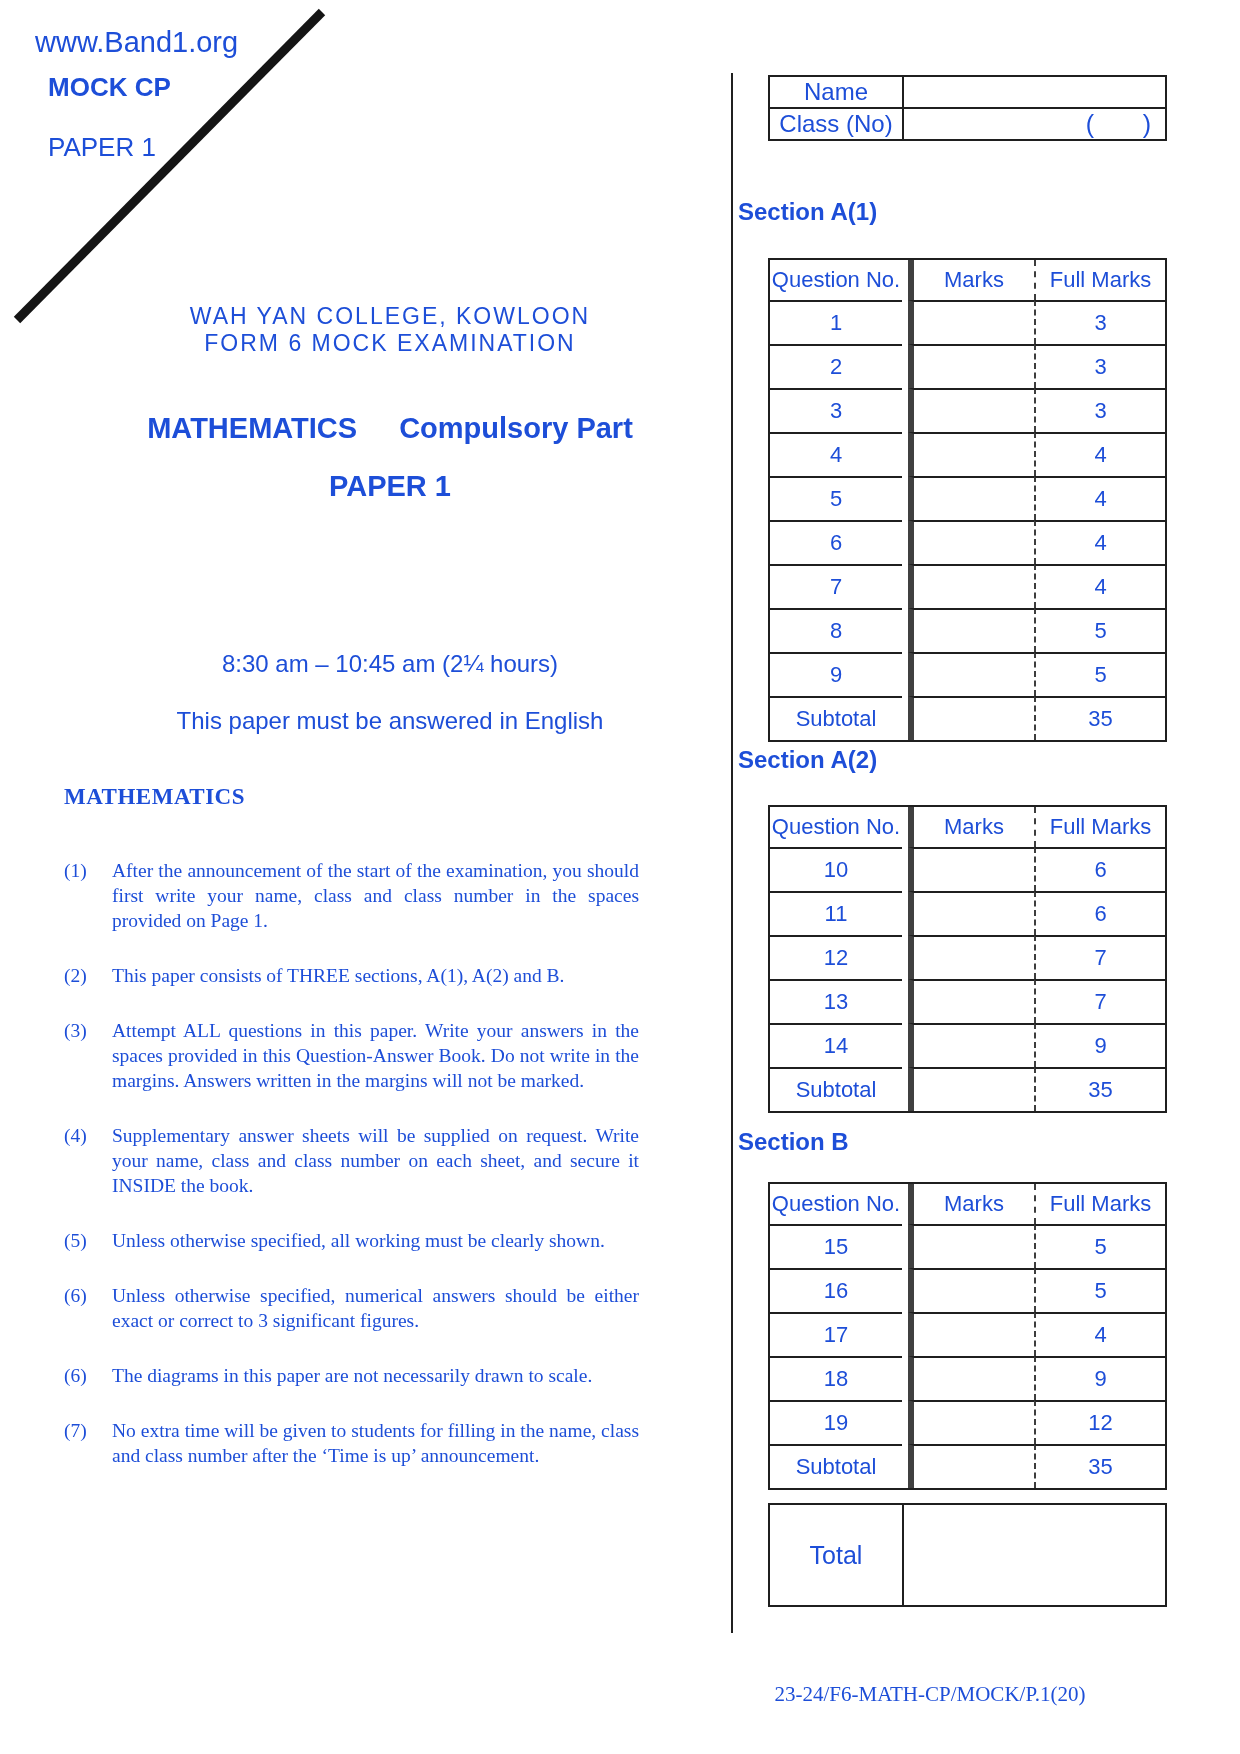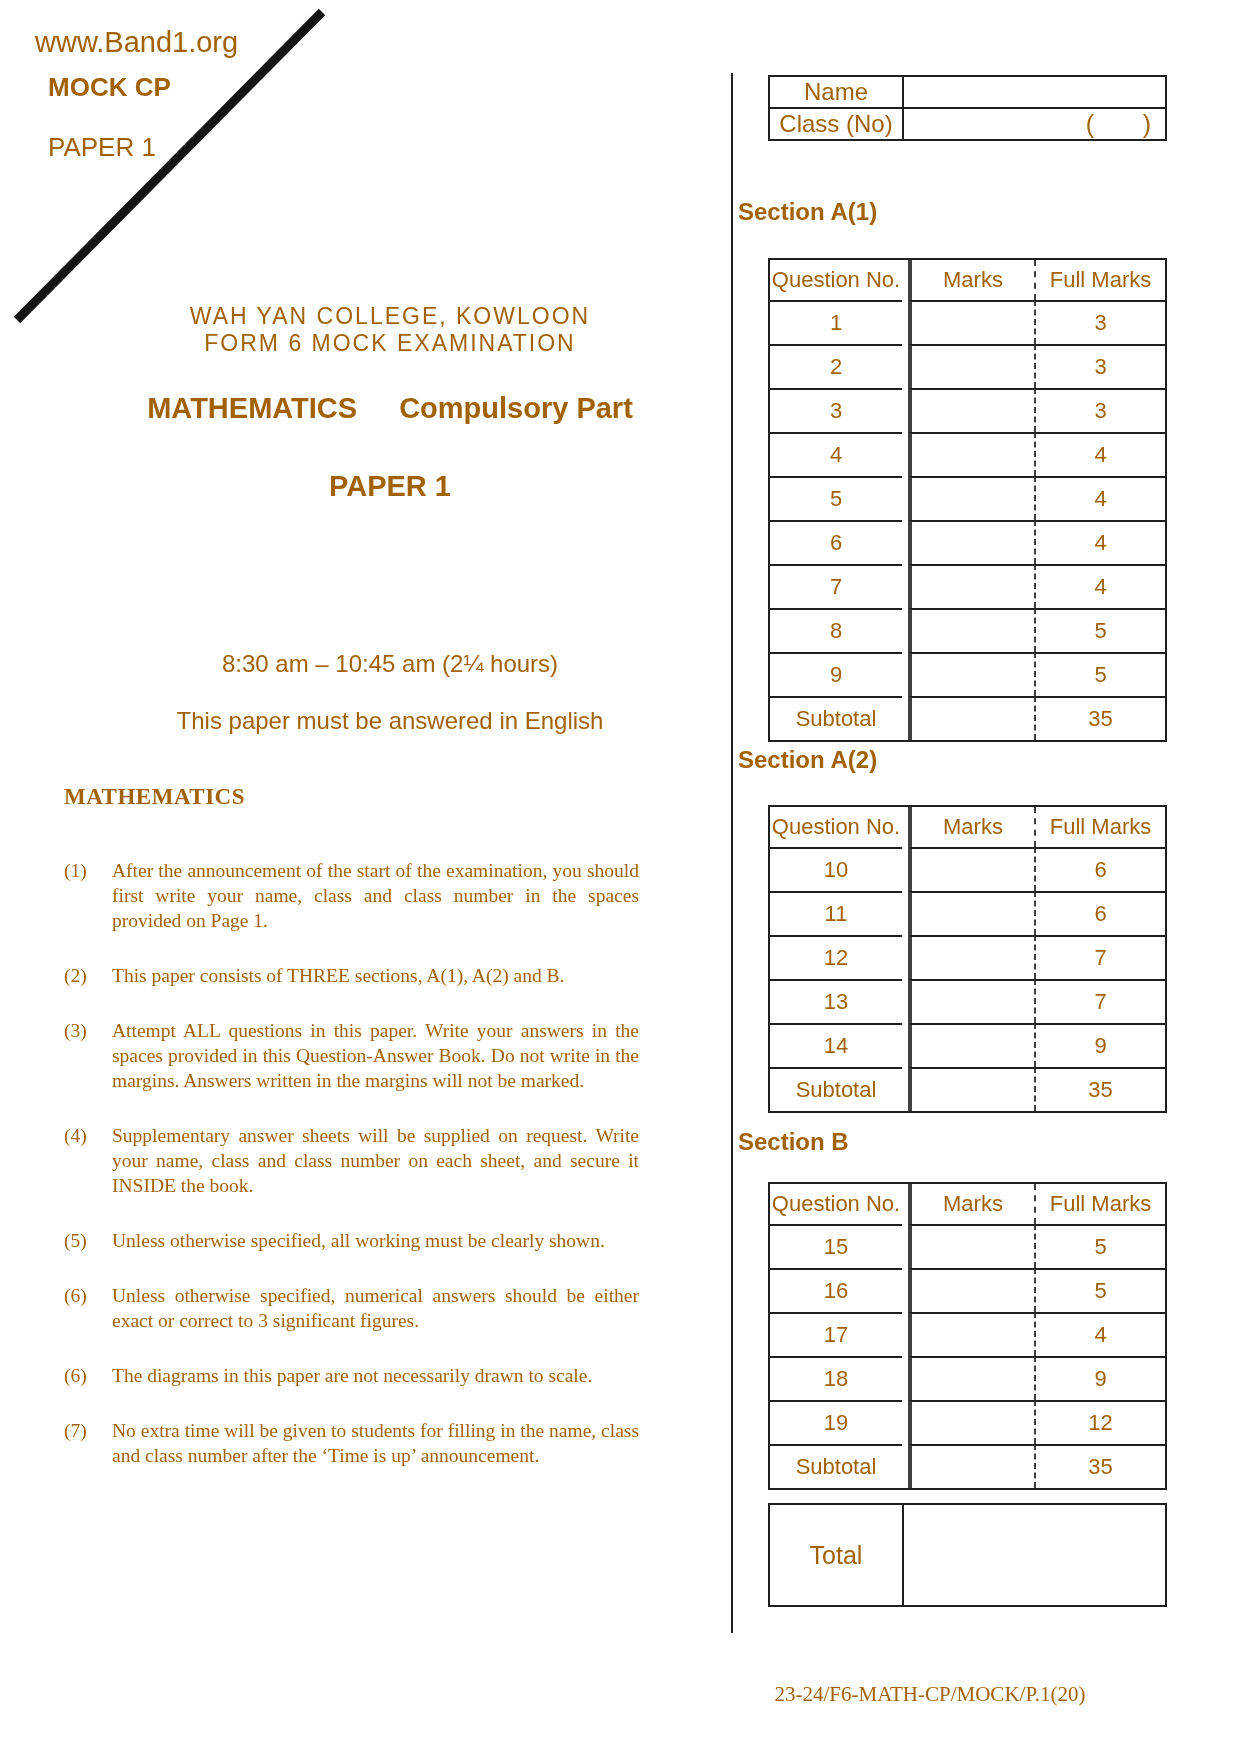--- a/index.html
+++ b/index.html
@@ -1,17 +1,17 @@
 <!DOCTYPE html>
 <html><head>
 <meta charset="utf-8">
 <style>
   html,body{margin:0;padding:0;background:#e8e8e8;}
   .page{position:relative;width:1240px;height:1754px;background:#ffffff;overflow:hidden;
-        font-family:"Liberation Sans",sans-serif;color:#a16207;}
+        font-family:"Liberation Sans",sans-serif;color:#1d4ed8;}
   .abs{position:absolute;}
 
   
   .watermark{left:30px;top:22px;height:40px;line-height:40px;background:#ffffff;
              padding:0 10px 0 5px;font-size:29px;z-index:3;}
   .mock-code{left:48px;top:38px;font-size:26px;font-weight:bold;letter-spacing:1px;z-index:2;}
   .hdr-subject{left:48px;top:72px;font-size:26px;font-weight:bold;z-index:3;}
   .hdr-paper{left:48px;top:132px;font-size:26px;z-index:3;}
   .strike-svg{left:0;top:0;z-index:4;pointer-events:none;}
 
@@ -39,21 +39,21 @@
   .info-row + .info-row{border-top:2px solid #1f1f1f;}
   .info-cell{display:flex;align-items:center;justify-content:center;font-size:24px;}
   .info-cell.value{border-left:2px solid #1f1f1f;justify-content:flex-end;
                    padding-right:14px;white-space:pre;font-size:25px;}
 
   .section-heading{position:absolute;left:738px;font-size:24px;font-weight:bold;}
   .marks-table{position:absolute;left:768px;width:395px;border:2px solid #1f1f1f;background:#fff;}
   .mt-row{display:grid;grid-template-columns:132px 132px 131px;}
   .mt-cell{height:42px;display:flex;align-items:center;justify-content:center;
            font-size:22px;border-top:2px solid #1f1f1f;}
-  .mt-row .mt-cell:nth-child(2){border-left:4px solid #404040;margin-left:6px;}
+  .mt-row .mt-cell:nth-child(2){border-left:6px solid #404040;margin-left:6px;}
   .mt-row .mt-cell:nth-child(3){border-left:2px dashed #3d3d3d;}
   .mt-header .mt-cell{border-top:none;height:40px;}
 
   .total-table{left:768px;top:1503px;width:395px;border:2px solid #1f1f1f;}
   .total-row{display:grid;grid-template-columns:132px 132px 131px;height:100px;}
   .total-cell{display:flex;align-items:center;justify-content:center;font-size:25px;}
   .total-row .total-cell:nth-child(2){border-left:2px solid #1f1f1f;}
   .total-row .total-cell:nth-child(3){border-left:2px dashed #3d3d3d;}
 
   .footer-code{left:710px;top:1682px;width:440px;text-align:center;
@@ -67,21 +67,21 @@
   <div class="abs mock-code">2324-F6MOCK</div>
   <div class="abs watermark">www.Band1.org</div>
   <div class="abs hdr-subject">MOCK CP</div>
   <div class="abs hdr-paper">PAPER 1</div>
   <svg class="abs strike-svg" width="340" height="340">
     <line x1="17" y1="320" x2="322" y2="12" stroke="#151515" stroke-width="9"></line>
   </svg>
 
   <div class="abs cline school-line" style="top:303px">WAH YAN COLLEGE, KOWLOON</div>
   <div class="abs cline school-line" style="top:330px">FORM 6 MOCK EXAMINATION</div>
-  <div class="abs cline title-line" style="top:392px"><span>MATHEMATICS</span><span class="subject-gap"></span><span>Compulsory Part</span></div>
+  <div class="abs cline title-line" style="top:412px"><span>MATHEMATICS</span><span class="subject-gap"></span><span>Compulsory Part</span></div>
   <div class="abs cline title-line" style="top:470px">PAPER 1</div>
   <div class="abs cline plain-line" style="top:650px">8:30 am – 10:45 am (2¼ hours)</div>
   <div class="abs cline plain-line" style="top:707px">This paper must be answered in English</div>
 
   <div class="abs instr-heading">MATHEMATICS</div>
   <div class="abs instr-list" id="instructions-list">
       <div class="instr-item">
         <div class="instr-num">(1)</div>
         <div class="instr-text">After the announcement of the start of the examination, you should first write your name, class and class number in the spaces provided on Page 1.</div>
       </div>

